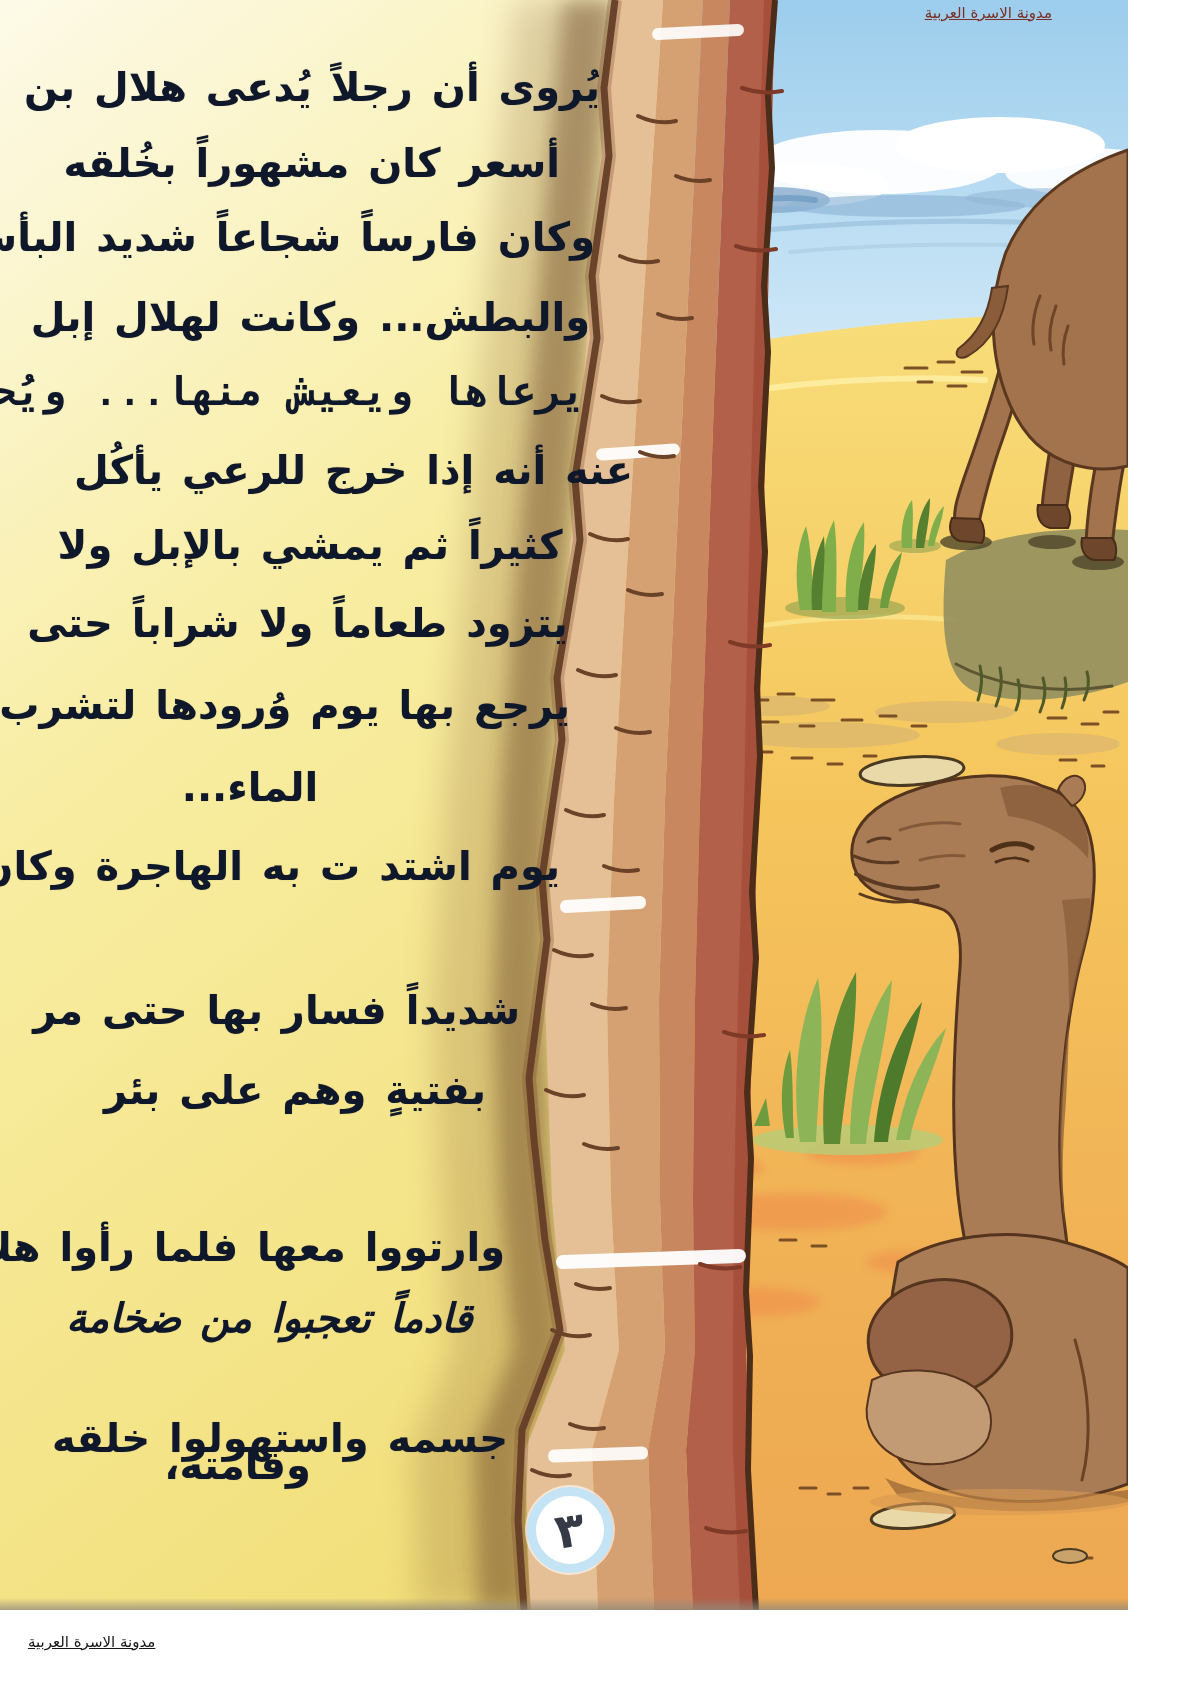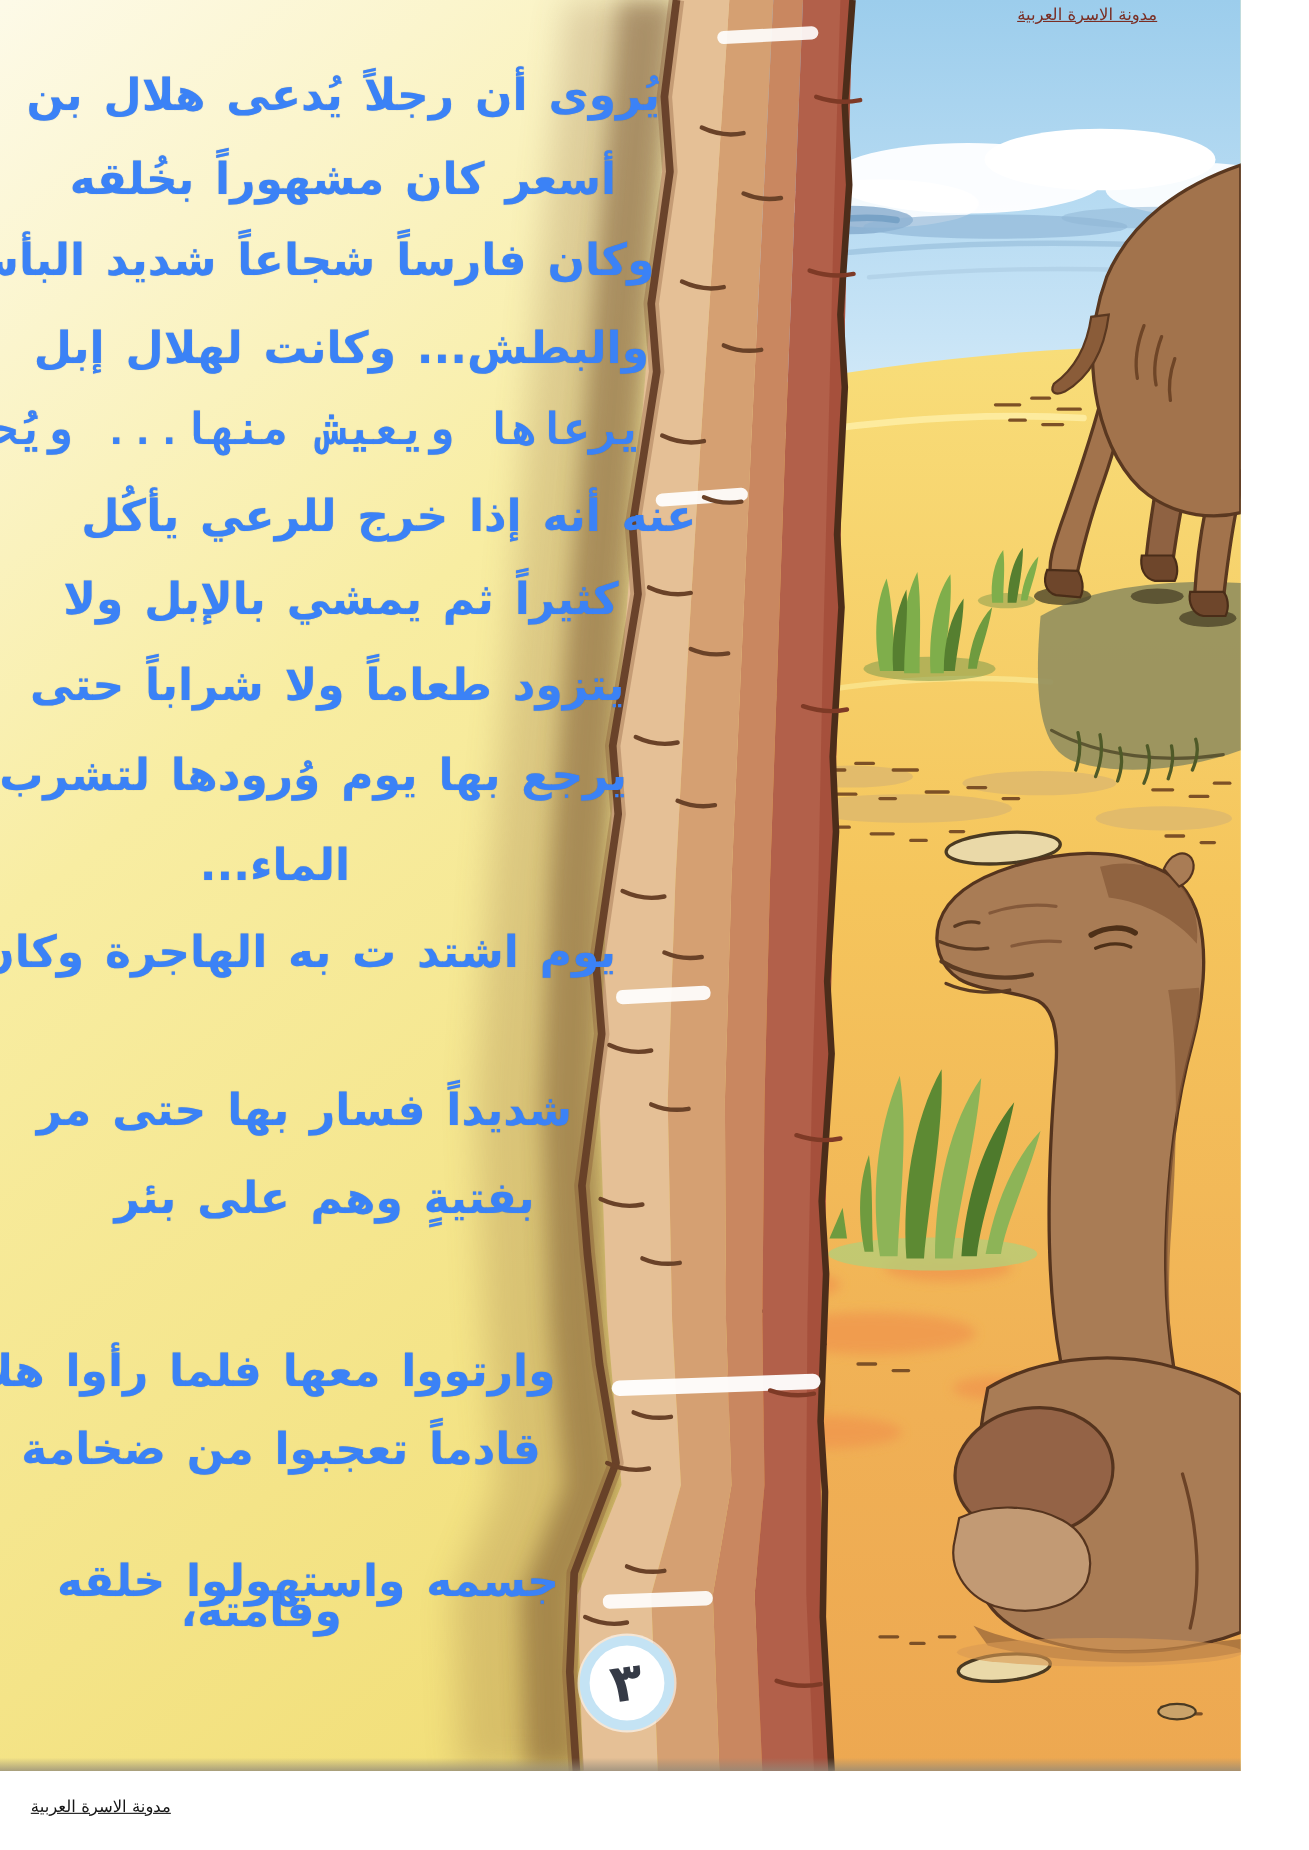--- a/index.html
+++ b/index.html
@@ -17,21 +17,21 @@
   }
   .scene{position:absolute;left:0;top:0;}
   .story{position:absolute;left:0;top:0;width:1128px;height:1610px;z-index:3;}
   .sline{
     position:absolute;
     direction:rtl;
     text-align:center;
     font-weight:700;
     font-size:40px;
     line-height:54px;
-    color:#3b82f6;
+    color:#0f172a;
     word-spacing:5px;
     white-space:nowrap;
     text-shadow:0 0 1px rgba(75,75,78,0.35);
   }
   .wm{
     position:absolute;
     direction:rtl;
     font-size:15px;
     white-space:nowrap;
     z-index:6;
@@ -349,21 +349,21 @@
       <div class="sline" style="top:368px; left:20px;  width:565px;font-family:Liberation Mono, monospace;">يرعاها ويعيش منها... ويُحكى</div>
       <div class="sline" style="top:443px; left:30px;  width:555px;margin-left:48px;">عنه أنه إذا خرج للرعي يأكُل</div>
       <div class="sline" style="top:518px; left:45px;  width:530px;">كثيراً ثم يمشي بالإبل ولا</div>
       <div class="sline" style="top:596px; left:25px;  width:545px;">يتزود طعاماً ولا شراباً حتى</div>
       <div class="sline" style="top:678px; left:20px;  width:550px;">يرجع بها يوم وُرودها لتشرب</div>
       <div class="sline" style="top:760px; left:180px; width:140px;">الماء...</div>
       <div class="sline" style="top:839px; left:15px;  width:545px;">يوم اشتد ت به الهاجرة وكان</div>
       <div class="sline" style="top:983px; left:40px;  width:480px;">شديداً فسار بها حتى مر</div>
       <div class="sline" style="top:1063px;left:100px; width:390px;">بفتيةٍ وهم على بئر</div>
       <div class="sline" style="top:1220px;left:10px;  width:495px;">وارتووا معها فلما رأوا هلال</div>
-      <div class="sline" style="top:1291px;left:18px;  width:475px;">قادماً تعجبوا من ضخامة</div>
+      <div class="sline" style="top:1291px;left:32px;  width:475px;font-style:italic;">قادماً تعجبوا من ضخامة</div>
       <div class="sline" style="top:1373px;left:35px;  width:490px;margin-top:38px;">جسمه واستهولوا خلقه</div>
       <div class="sline" style="top:1438px;left:155px; width:165px;">وقامته،</div>
     </div>
 
     <div class="wm top">مدونة الاسرة العربية</div>
 
     <div class="badge">
       <span>٣</span>
     </div>
 

